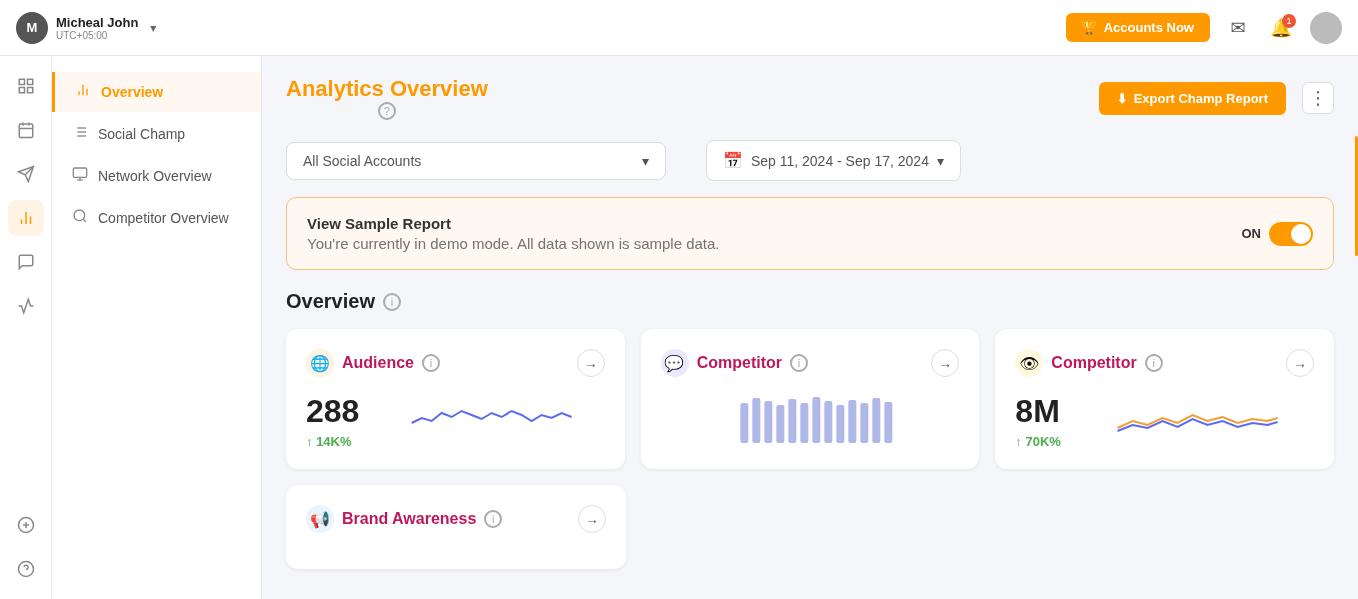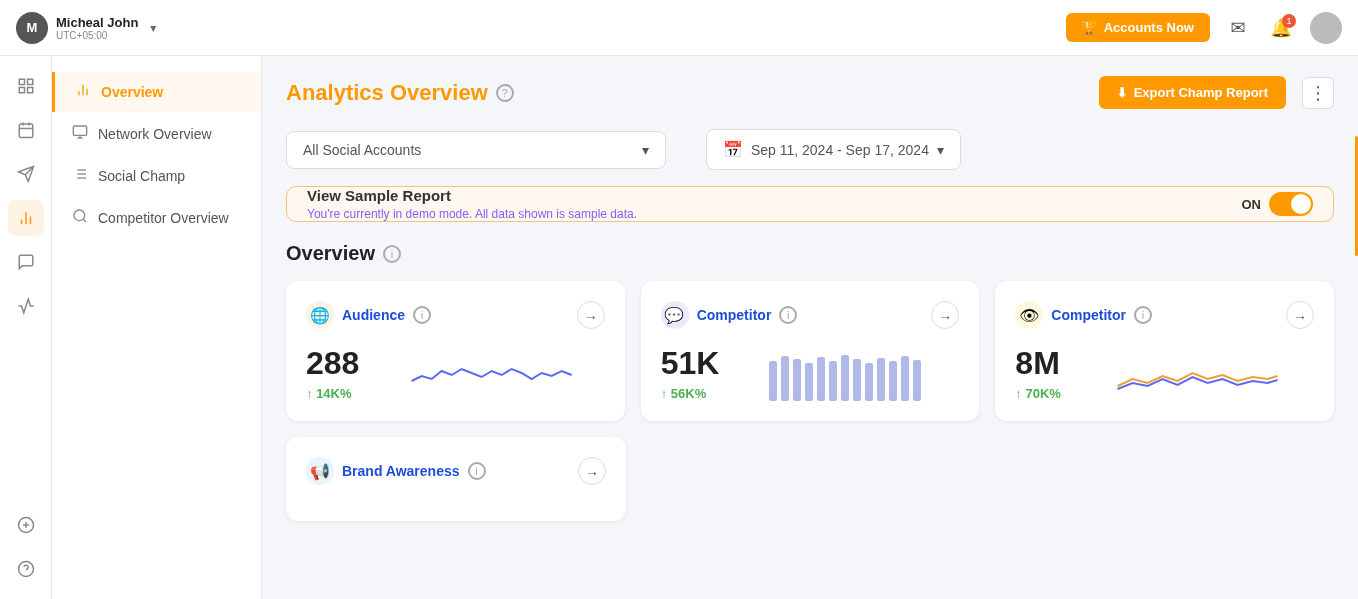--- a/index.html
+++ b/index.html
@@ -32,57 +32,57 @@
     .nav-sidebar { width: 210px; background: #fff; border-right: 1px solid #e8e8e8; padding: 16px 0; display: flex; flex-direction: column; gap: 2px; }
     .nav-item { display: flex; align-items: center; gap: 10px; padding: 10px 20px; cursor: pointer; color: #555; font-size: 14px; border-radius: 0; }
     .nav-item.active { color: #f90; font-weight: 600; background: #fff8f0; border-left: 3px solid #f90; }
     .nav-item .nav-icon { font-size: 16px; }
 
     
     .content { flex: 1; overflow-y: auto; padding: 20px 24px; background: #f5f6fa; position: relative; }
 
     
     .page-header { display: flex; align-items: center; justify-content: space-between; margin-bottom: 20px; }
-    .page-title-row { display: flex; align-items: center; gap: 8px; }
+    .page-title-row { display: flex; align-items: center; gap: 0; flex-direction: column; }
     .page-title { font-size: 22px; font-weight: 700; color: #f90; }
     .info-circle { width: 18px; height: 18px; border-radius: 50%; border: 2px solid #aaa; display: flex; align-items: center; justify-content: center; font-size: 11px; color: #aaa; cursor: pointer; }
     .export-btn { background: #f90; color: #fff; border: none; border-radius: 6px; padding: 9px 18px; font-size: 13px; font-weight: 600; cursor: pointer; display: flex; align-items: center; gap: 6px; }
     .more-btn { width: 32px; height: 32px; border-radius: 6px; border: 1px solid #ddd; background: #fff; cursor: pointer; display: flex; align-items: center; justify-content: center; font-size: 18px; color: #555; margin-left: 8px; }
 
     
     .filter-row { display: flex; align-items: center; justify-content: flex-start; margin-bottom: 16px; gap: 40px; }
     .filter-select { display: flex; align-items: center; justify-content: space-between; background: #fff; border: 1px solid #ddd; border-radius: 8px; padding: 10px 16px; min-width: 380px; cursor: pointer; font-size: 14px; color: #555; }
     .date-picker { display: flex; align-items: center; gap: 8px; background: #fff; border: 1px solid #ddd; border-radius: 8px; padding: 10px 16px; cursor: pointer; font-size: 14px; color: #555; }
     .date-icon { font-size: 16px; color: #888; }
 
     
-    .demo-banner { background: #fff8f0; border: 1.5px solid #f5c080; border-radius: 10px; padding: 0 20px; margin-bottom: 20px; display: flex; align-items: center; justify-content: space-between; }
+    .demo-banner { background: #fff8f0; border: 1.5px solid #f5c080; border-radius: 10px; padding: 17px 20px; margin-bottom: 20px; display: flex; align-items: center; justify-content: space-between; }
     .demo-text h3 { font-size: 15px; font-weight: 700; color: #333; margin-bottom: 3px; }
-    .demo-text p { font-size: 12px; color: #8b5cf6; }
+    .demo-text p { font-size: 15px; color: #737373; }
     .toggle-row { display: flex; align-items: center; gap: 8px; }
     .toggle-label { font-size: 13px; font-weight: 600; color: #333; }
     .toggle { width: 44px; height: 24px; background: #f90; border-radius: 12px; position: relative; cursor: pointer; display: flex; align-items: center; padding: 2px; }
     .toggle-knob { width: 20px; height: 20px; border-radius: 50%; background: #fff; margin-left: auto; }
 
     
     .section-title-row { display: flex; align-items: center; gap: 8px; margin-bottom: 16px; }
     .section-title { font-size: 20px; font-weight: 700; color: #222; }
 
     
     .cards-row { display: flex; gap: 16px; }
     .metric-card { background: #fff; border-radius: 12px; padding: 20px; flex: 1; box-shadow: 0 1px 4px rgba(0,0,0,0.07); }
     .card-header { display: flex; align-items: center; justify-content: space-between; margin-bottom: 16px; }
     .card-title-row { display: flex; align-items: center; gap: 8px; }
     .card-icon { width: 28px; height: 28px; border-radius: 50%; display: flex; align-items: center; justify-content: center; font-size: 16px; }
     .card-icon.audience { background: #fff3e0; }
     .card-icon.engagement { background: #ede8ff; }
     .card-icon.impressions { background: #fff9e0; }
-    .card-title { font-size: 14px; font-weight: 600; color: #1d4ed8; }
+    .card-title { font-size: 16px; font-weight: 600; color: #be185d; }
     .card-arrow { width: 28px; height: 28px; border-radius: 50%; border: 1.5px solid #ddd; display: flex; align-items: center; justify-content: center; cursor: pointer; color: #555; font-size: 14px; }
-    .card-body { display: flex; align-items: flex-end; justify-content: space-between; }
+    .card-body { display: flex; align-items: flex-start; justify-content: space-between; }
     .card-value { font-size: 32px; font-weight: 700; color: #222; }
     .card-change { font-size: 13px; color: #4caf50; font-weight: 600; margin-top: 4px; }
     .card-change::before { content: '↑ '; }
     .mini-chart { flex: 1; height: 50px; margin-left: 20px; }
 
     
     .audience-wave { stroke: #5b6af0; fill: none; stroke-width: 2; }
     .engagement-bars rect { fill: #b0b8e8; }
     .impressions-wave { stroke: #f0a030; fill: none; stroke-width: 2; }
     .impressions-wave2 { stroke: #5b6af0; fill: none; stroke-width: 2; }
@@ -181,47 +181,47 @@
   <div class="nav-sidebar">
     <div class="nav-item active">
       <span class="nav-icon">
         <svg width="16" height="16" viewBox="0 0 24 24" fill="none" stroke="#f90" stroke-width="2">
             <line x1="18" y1="20" x2="18" y2="10"></line>
             <line x1="12" y1="20" x2="12" y2="4"></line>
             <line x1="6" y1="20" x2="6" y2="14"></line>
           </svg>
       </span>
       <span>Overview</span>
-    </div>
-    <div class="nav-item">
-      <span class="nav-icon">
-        <svg width="16" height="16" viewBox="0 0 24 24" fill="none" stroke="#888" stroke-width="2">
-            <rect x="2" y="3" width="20" height="14" rx="2"></rect>
-            <line x1="8" y1="21" x2="16" y2="21"></line>
-            <line x1="12" y1="17" x2="12" y2="21"></line>
-          </svg>
-      </span>
-      <span>Network Overview</span>
     </div>
     <div class="nav-item">
       <span class="nav-icon">
         <svg width="16" height="16" viewBox="0 0 24 24" fill="none" stroke="#888" stroke-width="2">
             <line x1="8" y1="6" x2="21" y2="6"></line>
             <line x1="8" y1="12" x2="21" y2="12"></line>
             <line x1="8" y1="18" x2="21" y2="18"></line>
             <line x1="3" y1="6" x2="3.01" y2="6"></line>
             <line x1="3" y1="12" x2="3.01" y2="12"></line>
             <line x1="3" y1="18" x2="3.01" y2="18"></line>
           </svg>
       </span>
       <span>Social Champ</span>
     </div>
     <div class="nav-item">
       <span class="nav-icon">
         <svg width="16" height="16" viewBox="0 0 24 24" fill="none" stroke="#888" stroke-width="2">
+            <rect x="2" y="3" width="20" height="14" rx="2"></rect>
+            <line x1="8" y1="21" x2="16" y2="21"></line>
+            <line x1="12" y1="17" x2="12" y2="21"></line>
+          </svg>
+      </span>
+      <span>Network Overview</span>
+    </div>
+    <div class="nav-item">
+      <span class="nav-icon">
+        <svg width="16" height="16" viewBox="0 0 24 24" fill="none" stroke="#888" stroke-width="2">
             <circle cx="11" cy="11" r="8"></circle>
             <line x1="21" y1="21" x2="16.65" y2="16.65"></line>
           </svg>
       </span>
       <span>Competitor Overview</span>
     </div>
   </div>
 
   <div class="content">
 
@@ -294,24 +294,20 @@
       <div class="metric-card">
         <div class="card-header">
           <div class="card-title-row">
             <div class="card-icon engagement">💬</div>
             <span class="card-title">Competitor</span>
             <div class="info-circle">i</div>
           </div>
           <div class="card-arrow">→</div>
         </div>
         <div class="card-body">
-          <div>
-            <div class="card-value">51K</div>
-            <div class="card-change">56K%</div>
-          </div>
           <svg class="mini-chart" viewBox="0 0 160 50">
             <g class="engagement-bars">
               <rect x="0" y="10" width="8" height="40" fill="#c0c8f0" rx="2"></rect>
               <rect x="12" y="5" width="8" height="45" fill="#c0c8f0" rx="2"></rect>
               <rect x="24" y="8" width="8" height="42" fill="#c0c8f0" rx="2"></rect>
               <rect x="36" y="12" width="8" height="38" fill="#c0c8f0" rx="2"></rect>
               <rect x="48" y="6" width="8" height="44" fill="#c0c8f0" rx="2"></rect>
               <rect x="60" y="10" width="8" height="40" fill="#c0c8f0" rx="2"></rect>
               <rect x="72" y="4" width="8" height="46" fill="#c0c8f0" rx="2"></rect>
               <rect x="84" y="8" width="8" height="42" fill="#c0c8f0" rx="2"></rect>

